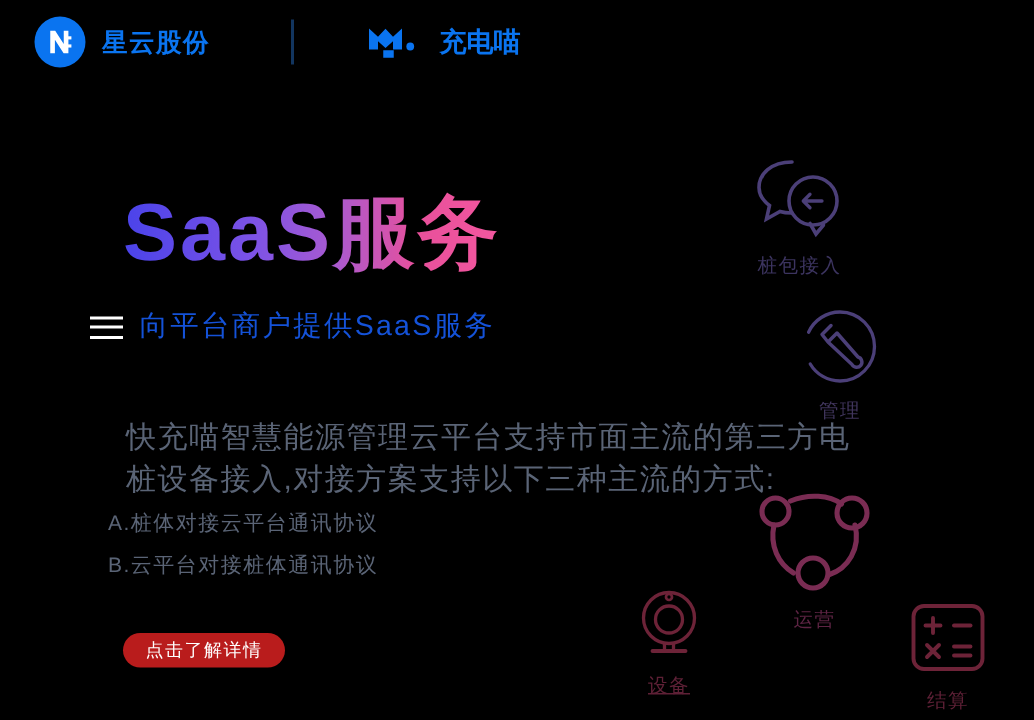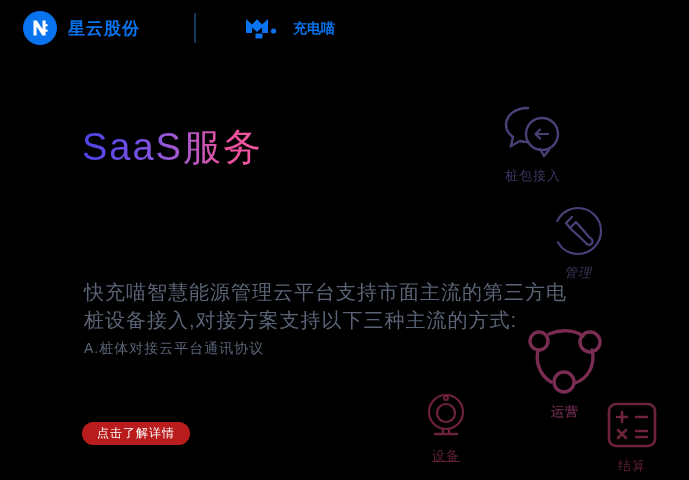--- a/index.html
+++ b/index.html
@@ -30,28 +30,28 @@
     letter-spacing:1px;line-height:1;white-space:nowrap;
   }
   .divider{
     width:2px;height:30px;background:#12355f;
     margin-left:54px;margin-right:0;flex:0 0 auto;
   }
   .brand-b{display:flex;align-items:center;margin-left:48px;}
   .brand-b-mark{width:42px;height:24px;flex:0 0 auto;}
   .brand-b-mark svg{display:block;}
   .brand-b-text{
-    margin-left:7px;color:#0a74f0;font-size:14px;font-weight:bold;
+    margin-left:7px;color:#0a74f0;font-size:18px;font-weight:bold;
     letter-spacing:0px;line-height:1;white-space:nowrap;
   }
 
   
   .title{
     position:absolute;left:82px;top:128px;
-    font-size:38px;font-weight:normal;letter-spacing:2px;line-height:1;
+    font-size:54px;font-weight:bold;letter-spacing:2px;line-height:1;
     background-image:linear-gradient(90deg,#4a43ea 0%,#7b52e6 34%,#a95ad0 56%,#e8509b 78%,#f4579f 100%);
     -webkit-background-clip:text;background-clip:text;
     color:transparent;-webkit-text-fill-color:transparent;
     white-space:nowrap;
   }
 
   
   .subtitle-row{
     position:absolute;left:60px;top:208px;
     display:flex;align-items:center;
@@ -66,21 +66,21 @@
     line-height:1;white-space:nowrap;
   }
 
   
   .body-copy{
     position:absolute;left:84px;top:278px;width:500px;
     color:#5a6476;font-size:20px;line-height:28px;letter-spacing:1px;
   }
   .body-copy p{margin:0;}
   .list{
-    position:absolute;left:84px;top:334px;width:400px;
+    position:absolute;left:72px;top:334px;width:400px;
     color:#5a6476;font-size:14px;line-height:28px;letter-spacing:1px;
   }
   .list p{margin:0;}
 
   
   .cta{
     position:absolute;left:82px;top:422px;
     background:#b91c1c;color:#ffffff;border:none;
     border-radius:14px;height:23px;padding:0 15px;
     font-size:12px;letter-spacing:1px;cursor:pointer;
@@ -89,23 +89,23 @@
   }
 
   
   .deco{position:absolute;display:flex;flex-direction:column;align-items:center;}
   .deco .glyph{display:block;}
   .deco .cap{
     margin-top:3px;font-size:13px;letter-spacing:1px;white-space:nowrap;
   }
   #deco-chat{left:500px;top:104px;}
   #deco-chat .cap{color:#3c3460;}
-  #deco-tool{left:552px;top:205px;font-style:italic;}
+  #deco-tool{left:534px;top:205px;}
   #deco-tool .cap{color:#40355c;}
-  #deco-net{left:519px;top:322px;font-weight:bold;}
+  #deco-net{left:497px;top:322px;}
   #deco-net .cap{color:#5e2444;}
   #deco-dev{left:424px;top:390px;}
   #deco-dev .cap{color:#5e2036;text-decoration:underline;}
   #deco-calc{left:605px;top:400px;}
   #deco-calc .cap{color:#5e2036;}
 </style>
 </head>
 <body>
 
 <div class="page">
@@ -133,27 +133,36 @@
           <circle cx="29.5" cy="15" r="2.6" fill="#0a74f0"></circle>
         </svg>
       </span>
       <span class="brand-b-text">充电喵</span>
     </div>
 
   </div>
 
   <div class="title">SaaS服务</div>
 
+  <div class="subtitle-row">
+    <span class="hamburger">
+      <i></i>
+        <i></i>
+        <i></i>
+    </span>
+    <span class="subtitle">向平台商户提供SaaS服务</span>
+  </div>
 
   <div class="body-copy">
     <p>快充喵智慧能源管理云平台支持市面主流的第三方电桩设备接入,对接方案支持以下三种主流的方式:</p>
   </div>
 
   <div class="list">
     <p>A.桩体对接云平台通讯协议</p>
+    <p>B.云平台对接桩体通讯协议</p>
   </div>
 
   <button class="cta">点击了解详情</button>
 
   <div class="deco" id="deco-chat">
     <span class="glyph">
       <svg width="66" height="56" viewBox="0 0 66 56">
         <path d="M28 4 C14 4 6 12 6 21 C6 26 9 30 13 33 L11 42 L20 37 C22.5 37.8 25 38 28 38" fill="none" stroke="#4b3f78" stroke-width="2.4" stroke-linecap="round"></path>
         <circle cx="42" cy="30" r="16" fill="none" stroke="#4b3f78" stroke-width="2.4"></circle>
         <path d="M49 46 L44 52 L40 45" fill="none" stroke="#4b3f78" stroke-width="2.4" stroke-linecap="round"></path>

